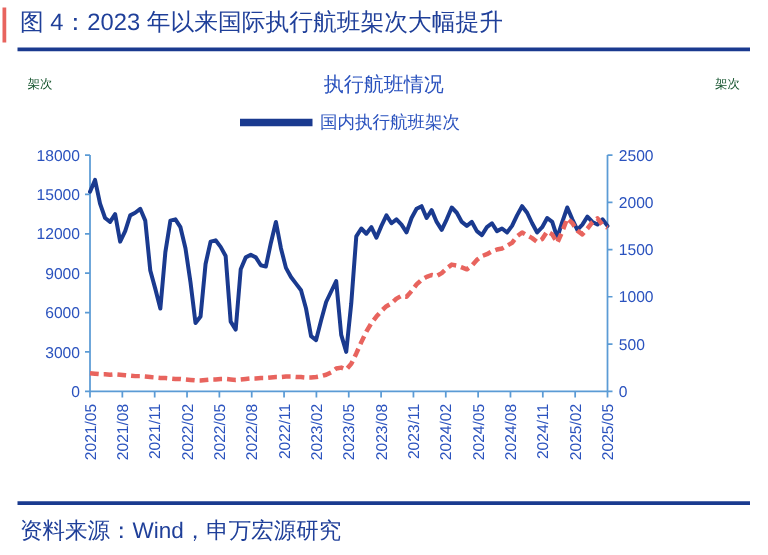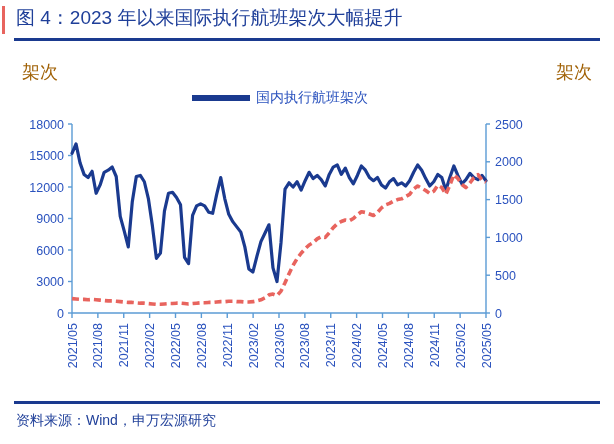--- a/index.html
+++ b/index.html
@@ -56,22 +56,22 @@
     left: 0; top: 16px;
     width: 614px;
     text-align: center;
     font-size: 16px;
     color: #2a52be;
     font-weight: normal;
   }
   .axis-unit {
     position: absolute;
     top: 18px;
-    font-size: 18px;
-    color: #a16207;
+    font-size: 10px;
+    color: #14532d;
   }
   #unit-left  { left: 22px; }
   #unit-right { right: 22px; }
 
   
   #legend {
     position: absolute;
     left: 0; top: 47px;
     width: 560px;
     display: flex;
@@ -124,36 +124,37 @@
   
   #footer-rule {
     position: absolute;
     left: 14px; top: 401px;
     width: 586px; height: 3px;
     background: #1a3a8f;
   }
   #source {
     position: absolute;
     left: 16px; top: 412px;
-    font-size: 14px;
+    font-size: 18px;
     color: #1f3f99;
     white-space: nowrap;
   }
 </style>
 </head>
 <body>
 
 <div id="header">
   <div id="header-accent"></div>
   <div id="fig-title">图 4：2023 年以来国际执行航班架次大幅提升</div>
   <div id="header-rule"></div>
 </div>
 
 <div id="chart-wrap">
 
+  <div id="chart-title">执行航班情况</div>
   <div class="axis-unit" id="unit-left">架次</div>
   <div class="axis-unit" id="unit-right">架次</div>
 
   <div id="legend">
     <div class="legend-item">
       <span class="swatch-solid"></span>
       <span>国内执行航班架次</span>
     </div>
   </div>
 

